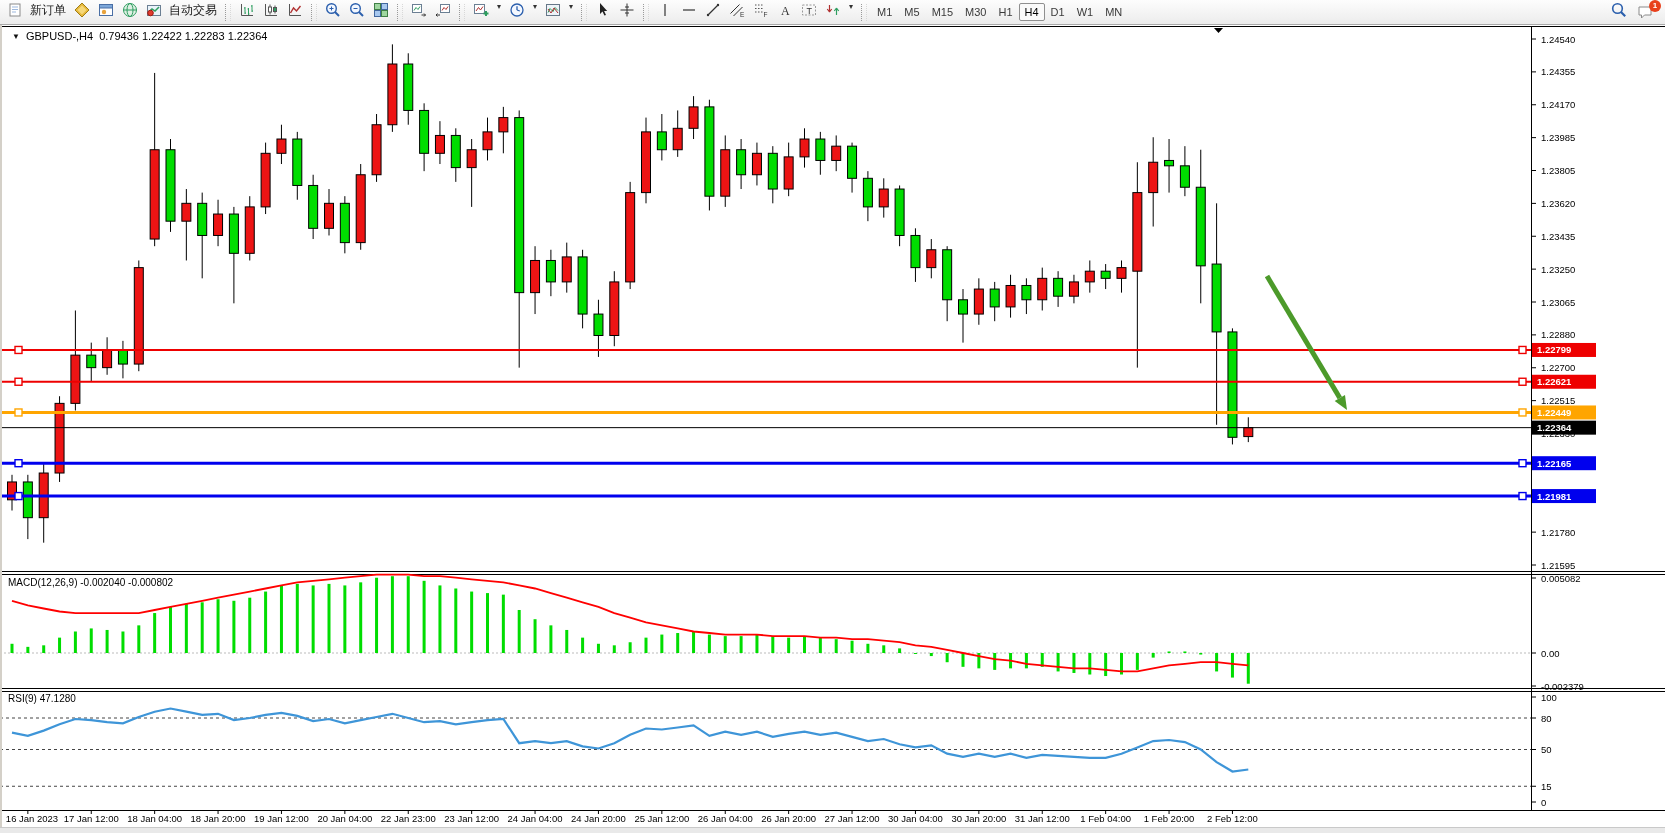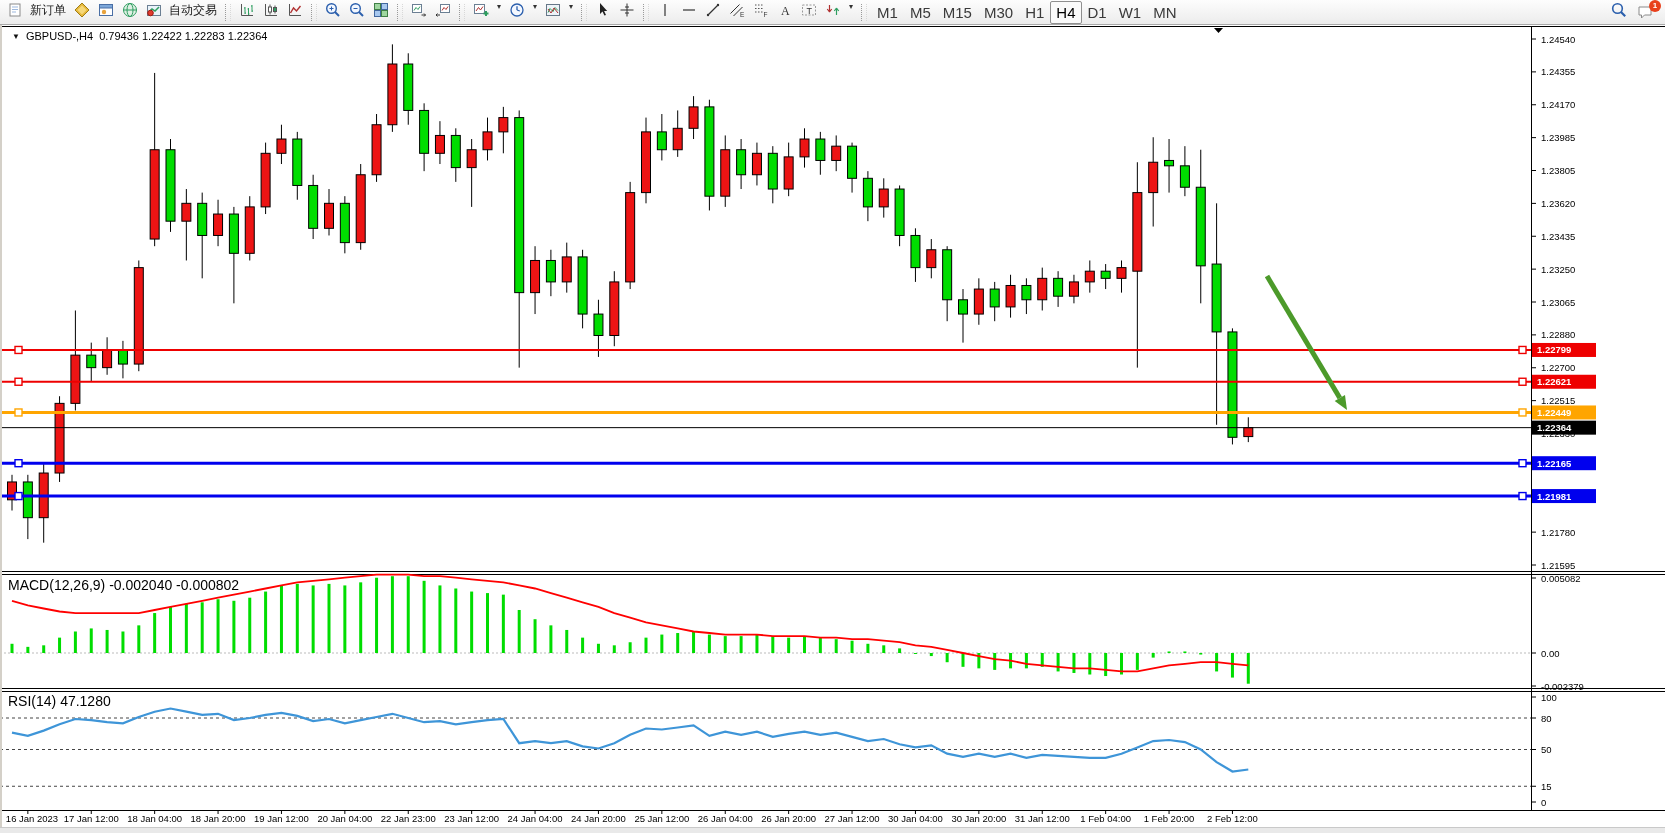--- a/index.html
+++ b/index.html
@@ -4,27 +4,27 @@
 <style>
   html,body{margin:0;padding:0}
   body{width:1665px;height:833px;position:relative;font-family:"Liberation Sans",sans-serif;background:#fff;overflow:hidden}
   #chart-svg{position:absolute;left:0;top:0}
   
   #toolbar{position:absolute;left:0;top:0;width:1665px;height:25px;background:linear-gradient(#fdfdfd,#ececec);border-bottom:1px solid #a9a9a9;display:flex;align-items:center;padding-left:3px;box-sizing:border-box;z-index:5}
   .tb-btn{height:21px;display:inline-flex;align-items:flex-start;gap:7px;padding:0 4px;font-size:12px;color:#1a1a1a;white-space:nowrap}
   .tb-btn .icon{width:16px;height:16px;display:inline-block}
   .caret{font-size:8px;color:#333;margin-left:1px}
   .gripper{width:4px;height:17px;margin:0 4px;border-left:1px dotted #9a9a9a;border-right:1px dotted #d8d8d8}
-  .tf{font-size:15px;color:#3a3a3a;padding:3px 6px;letter-spacing:0}
+  .tf{font-size:11px;color:#3a3a3a;padding:3px 6px;letter-spacing:0}
   .tf.active{border:1px solid #8f8f8f;background:#fafafa;border-radius:2px;color:#000;padding:2px 5px}
   #tb-right{margin-left:auto;display:flex;align-items:center;gap:6px;padding-right:10px}
   .badge{position:absolute;top:-4px;right:-6px;width:12px;height:12px;border-radius:50%;background:#e8401c;color:#fff;font-size:8px;font-weight:bold;text-align:center;line-height:12px}
   .chat-wrap{position:relative;width:18px;height:16px}
   
-  .pane-label{position:absolute;font-size:14px;color:#000;z-index:3;white-space:pre}
+  .pane-label{position:absolute;font-size:10px;color:#000;z-index:3;white-space:pre}
   #chart-title{position:absolute;left:12px;top:30px;font-size:11px;color:#000;z-index:3;display:flex;gap:6px;align-items:center}
   #chart-title .tri{font-size:8px;color:#111}
   #bottom-strip{position:absolute;left:0;top:827px;width:1665px;height:6px;background:#e9e9e9;border-top:1px solid #c9c9c9;z-index:2}
   #left-edge{position:absolute;left:0;top:25px;width:2px;height:808px;background:#d4d0c8;z-index:2}
 </style>
 </head>
 <body>
 
 <svg id="chart-svg" width="1665" height="833">
     <rect x="0" y="25" width="1665" height="808" fill="#ffffff"></rect>
@@ -803,13 +803,13 @@
 <div id="left-edge"></div>
 <div id="bottom-strip"></div>
 
 <div id="chart-title">
   <span class="tri">▼</span>
   <span>GBPUSD-,H4</span>
   <span>0.79436 1.22422 1.22283 1.22364</span>
 </div>
 
 <div class="pane-label" style="left:8px;top:577px"><span>MACD(12,26,9)</span> <span>-0.002040 -0.000802</span></div>
-<div class="pane-label" style="left:8px;top:693px"><span>RSI(14)</span> <span>47.1280</span></div>
+<div class="pane-label" style="left:8px;top:693px"><span>RSI(9)</span> <span>47.1280</span></div>
 
 </body></html>

